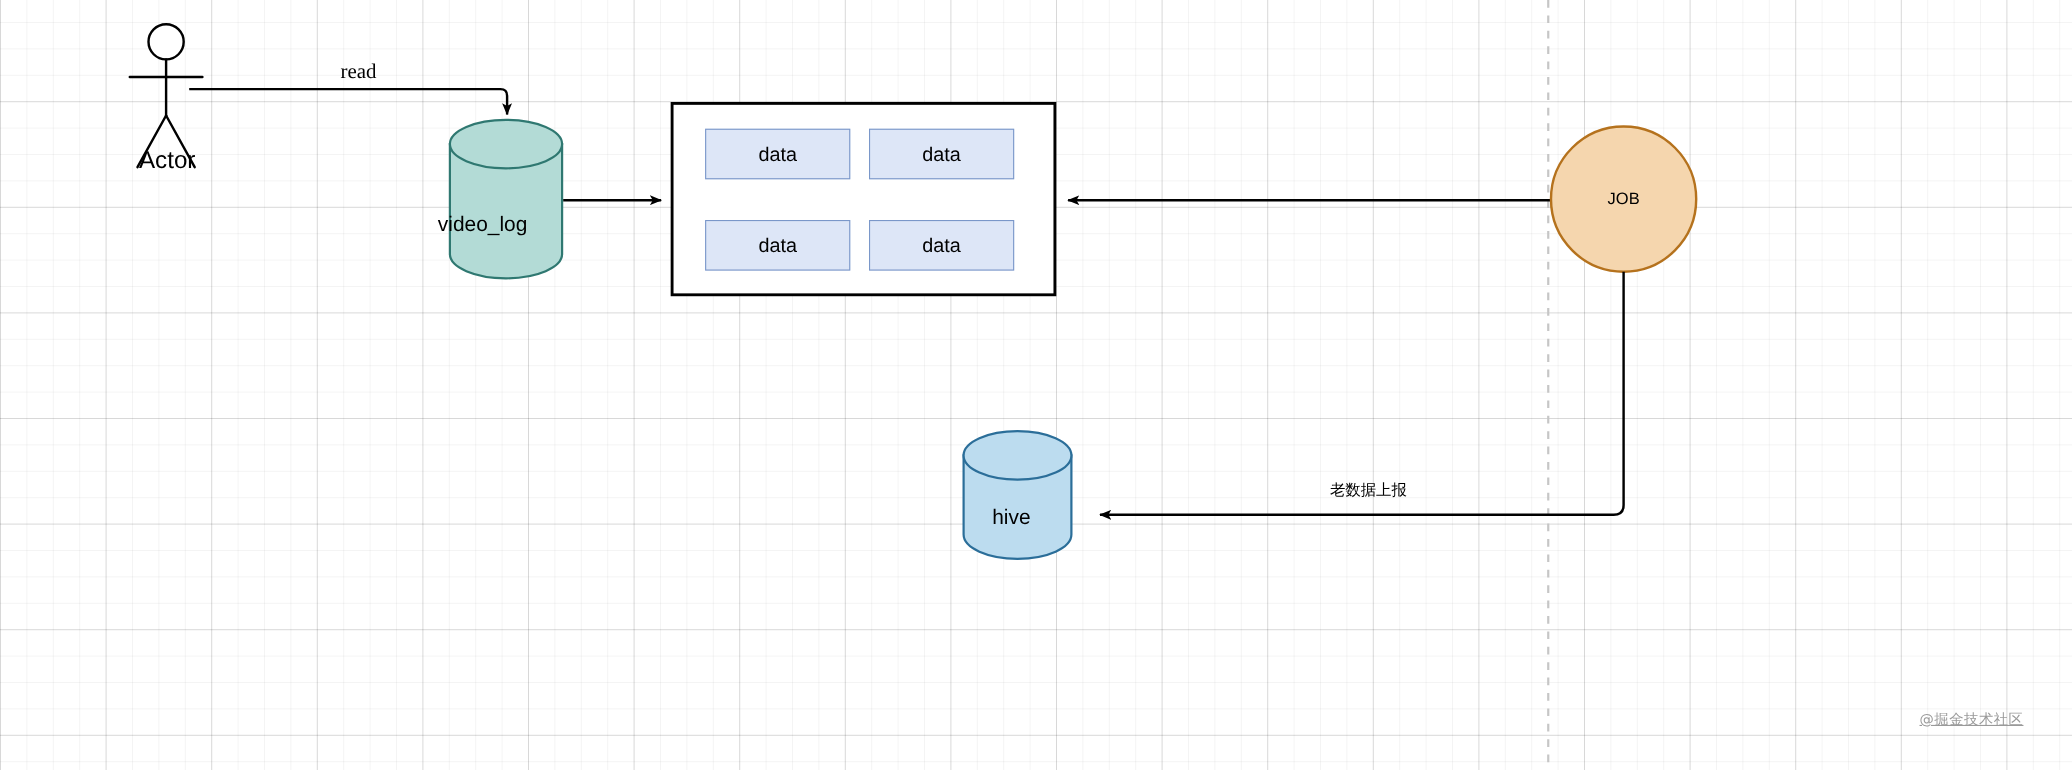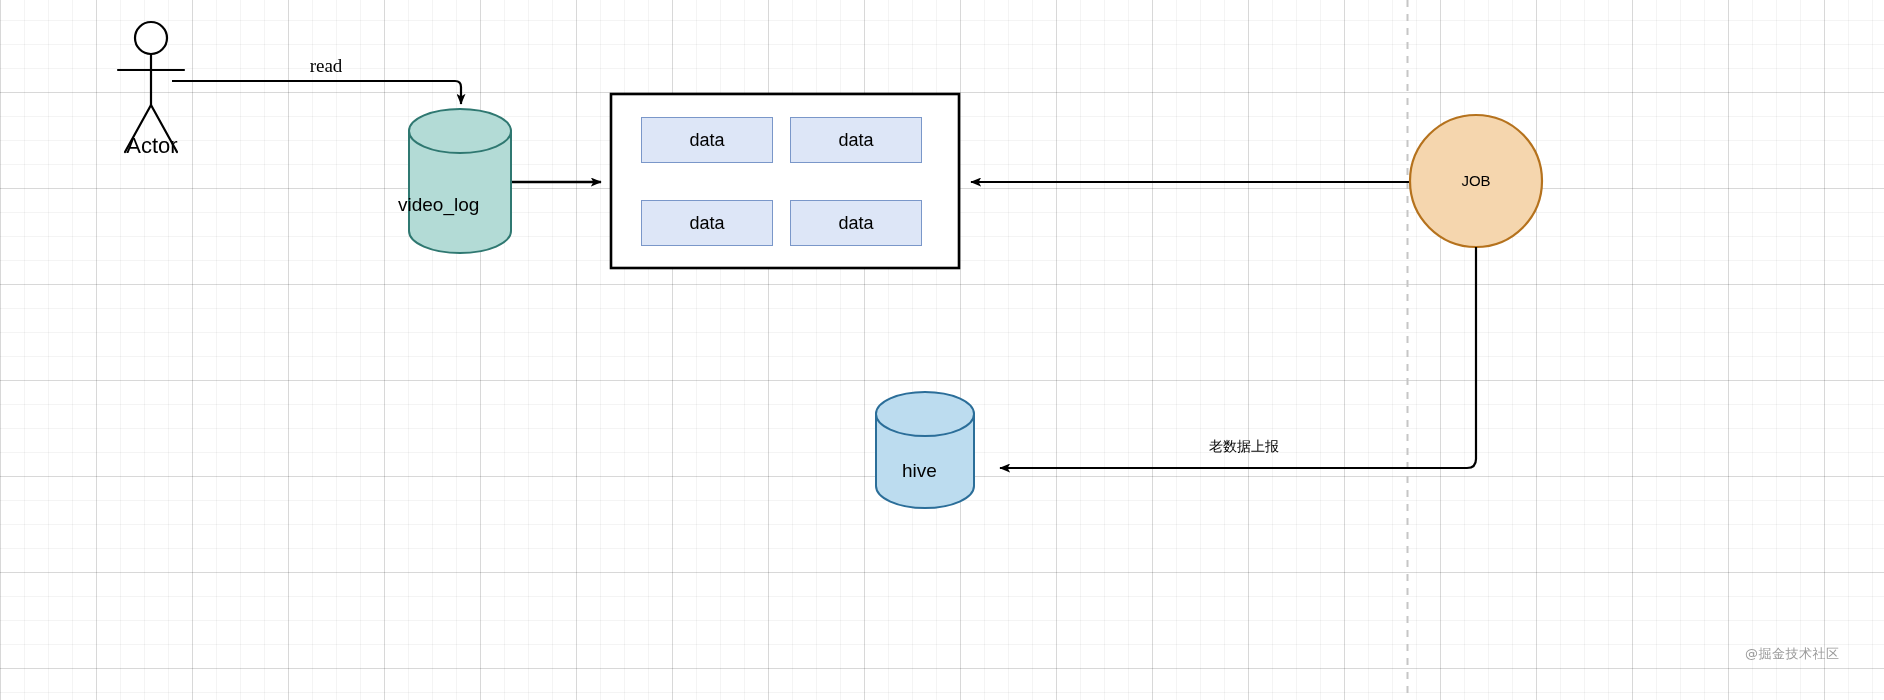--- a/index.html
+++ b/index.html
@@ -109,20 +109,21 @@
   #data-3 { left: 790px; top: 200px; }
   .watermark {
     position: absolute;
     left: 1745px;
     top: 645px;
     font-size: 13px;
     color: #9a9a9a;
     letter-spacing: 0.5px;
     font-family: "DejaVu Sans", "Liberation Sans", sans-serif;
     white-space: nowrap;
+    text-decoration: underline;
   }
 </style>
 </head>
 <body>
 
 <div id="canvas">
 
   <svg id="vectors" viewBox="0 0 1884 700" width="1884" height="700">
     <defs>
       <marker id="arrowhead" markerWidth="11" markerHeight="9" refX="10.2" refY="4.5" orient="auto" markerUnits="userSpaceOnUse">

